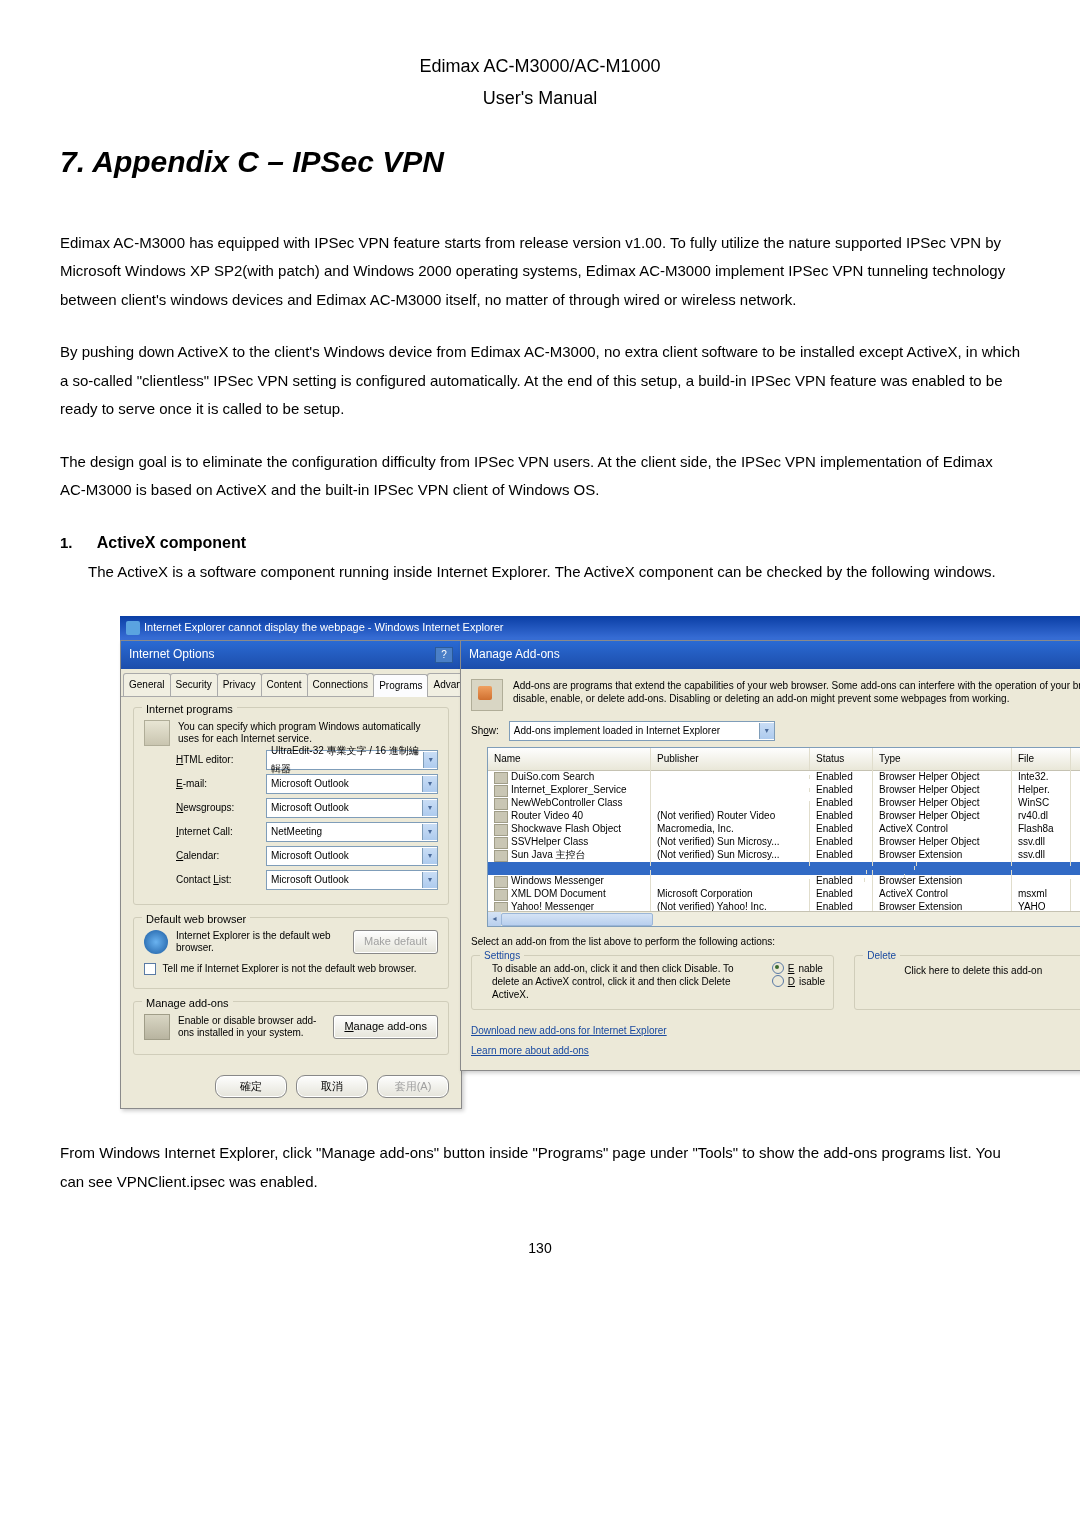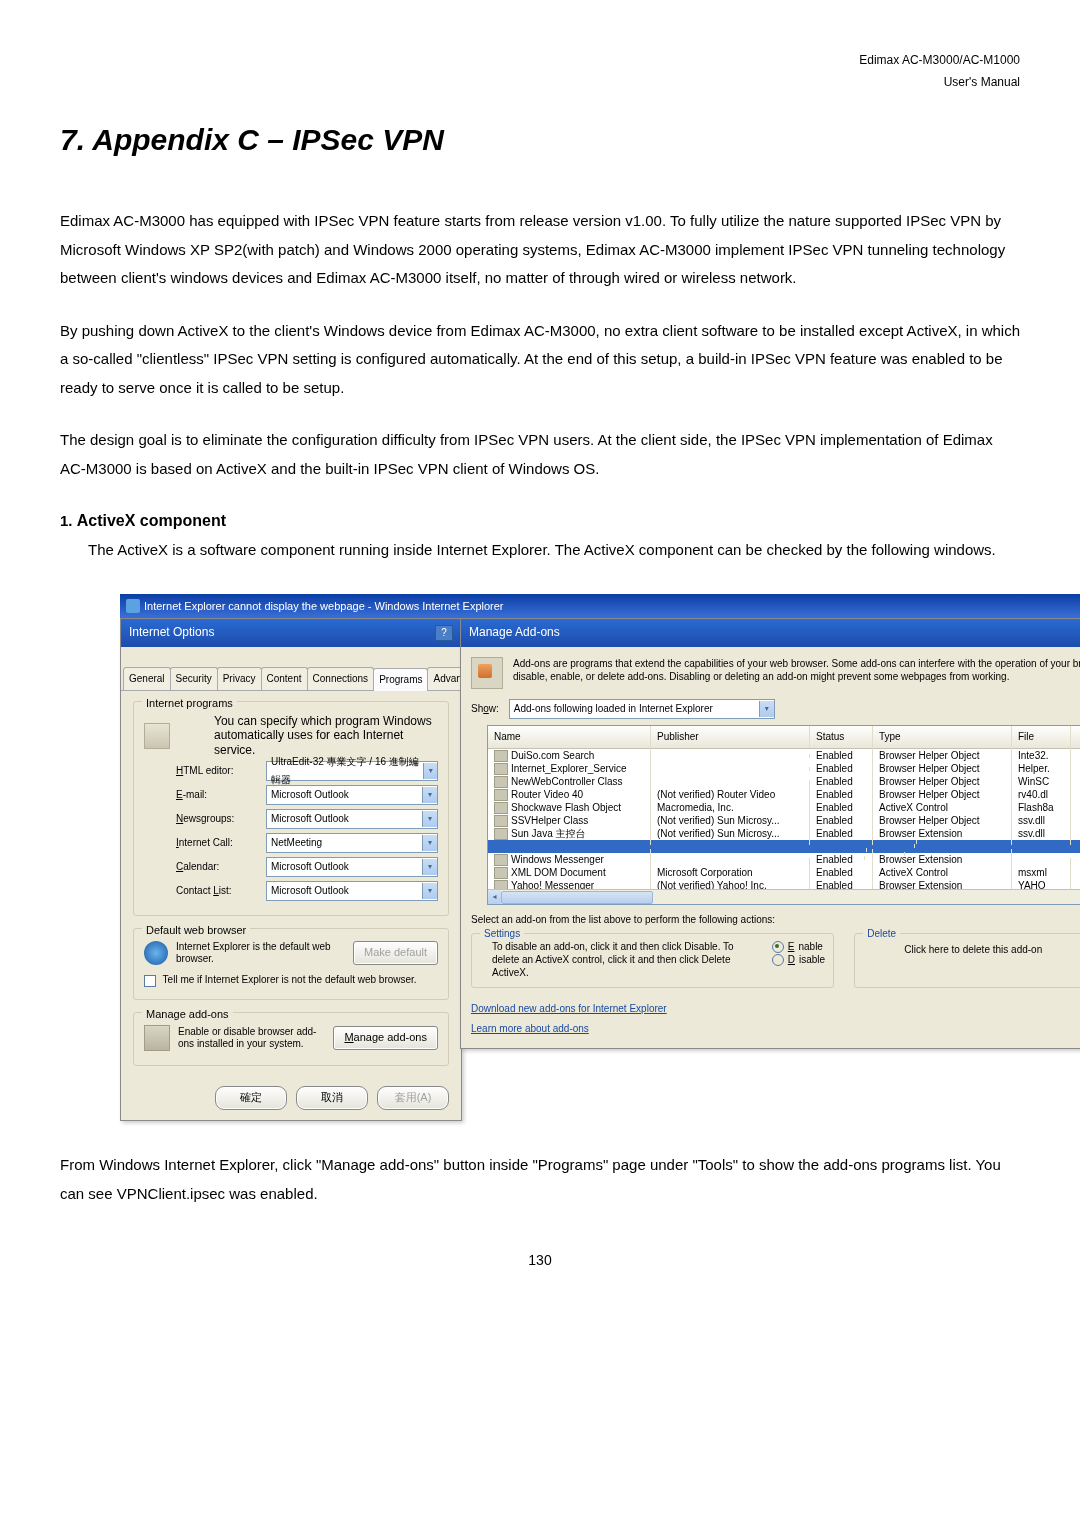--- a/index.html
+++ b/index.html
@@ -7,22 +7,22 @@
     padding: 50px 60px;
     font-family: Arial, sans-serif;
     background: #fff;
     color: #000;
     width: 1080px;
     box-sizing: border-box;
     font-size: 15px;
     line-height: 1.8;
   }
   .header-right {
-    text-align: right;
-    font-size: 12px;
+    text-align: center;
+    font-size: 18px;
     margin-bottom: 20px;
   }
   h1 {
     font-family: Arial, sans-serif;
     font-weight: bold;
     font-style: italic;
     font-size: 30px;
     margin: 10px 0 40px 0;
   }
   .body-text {
@@ -30,21 +30,21 @@
     line-height: 1.9;
     margin-bottom: 24px;
   }
   .section-num {
     font-weight: bold;
     font-size: 15px;
   }
   .section-title {
     font-weight: bold;
     font-size: 16px;
-    margin-left: 0;
+    margin-left: 20px;
   }
   .sub-body {
     margin-left: 28px;
     font-size: 15px;
     line-height: 1.9;
   }
   .figure {
     margin: 30px 0 30px 60px;
     width: 1075px;
     position: relative;
@@ -81,21 +81,21 @@
     font-size: 12px;
     display: flex;
     justify-content: space-between;
     align-items: center;
   }
   .io-title .help {
     width: 16px; height: 14px; background: #4a7fc7; border: 1px solid #2a5a9a; text-align: center; line-height: 14px; font-size: 10px;
   }
   .tabs {
     display: flex;
-    padding: 20px 2px 0 2px;
+    padding: 4px 2px 0 2px;
     gap: 0;
     border-bottom: 1px solid #aaa;
     font-size: 10px;
   }
   .tab {
     padding: 2px 5px;
     border: 1px solid #aaa;
     border-bottom: none;
     background: #f1efe2;
     border-radius: 3px 3px 0 0;
@@ -321,21 +321,21 @@
         <span class="tab">Content</span>
         <span class="tab">Connections</span>
         <span class="tab active">Programs</span>
         <span class="tab">Advanced</span>
       </div>
       <div class="io-body">
         <div class="fieldset">
           <span class="leg">Internet programs</span>
           <div class="io-row">
             <span class="icon" style="background:linear-gradient(#e8e5d4,#c9c5b0);border:1px solid #b0ad98;"></span>
-            <span style="font-size:12px;line-height:1.2;margin-left:36px;">You can specify which program Windows automatically uses for each Internet service.</span>
+            <span style="font-size:10px;line-height:1.2;">You can specify which program Windows automatically uses for each Internet service.</span>
           </div>
           <div id="io-rows">
               <div class="io-row" style="margin-left: 32px;">
                 <span class="lbl"><u class="shortcut">H</u>TML editor:</span>
                 <span class="dd">
                   <span>UltraEdit-32 專業文字 / 16 進制編輯器</span>
                   <span class="arrow">▾</span>
                 </span>
               </div>
               <div class="io-row" style="margin-left: 32px;">
@@ -409,21 +409,21 @@
         <span class="close">×</span>
       </div>
       <div class="ma-body">
         <div class="ma-desc">
           <span class="plug"></span>
           <span>Add-ons are programs that extend the capabilities of your web browser. Some add-ons can interfere with the operation of your browser. You can disable, enable, or delete add-ons. Disabling or deleting an add-on might prevent some webpages from working.</span>
         </div>
         <div class="ma-show">
           <span>Sh<u class="shortcut">o</u>w:</span>
           <span class="dd">
-            <span>Add-ons following loaded in Internet Explorer</span>
+            <span>Add-ons implement loaded in Internet Explorer</span>
             <span class="arrow">▾</span>
           </span>
         </div>
         <div class="listview">
           <div class="lv-head">
             <div class="c-name">Name</div>
             <div class="c-pub">Publisher</div>
             <div class="c-stat">Status</div>
             <div class="c-type">Type</div>
             <div class="c-file">File</div>

